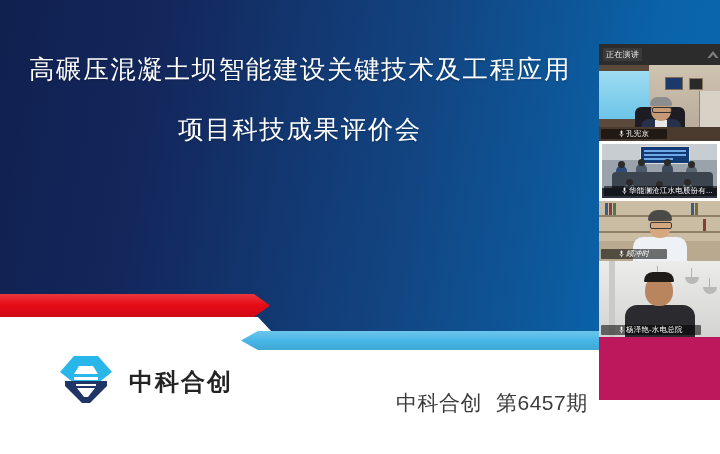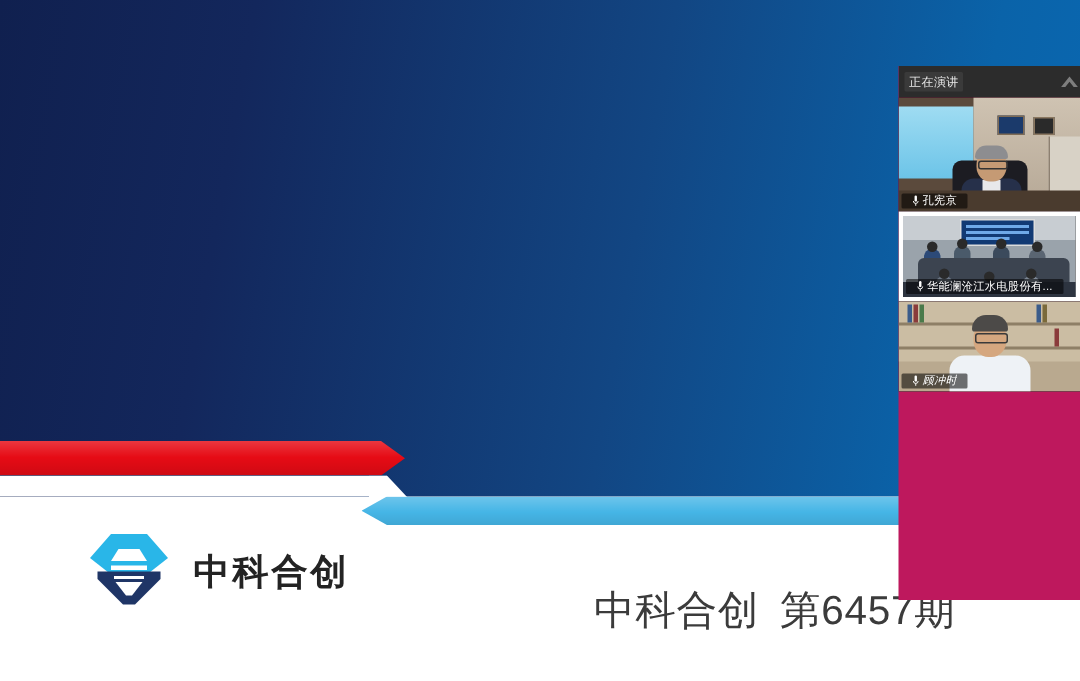--- a/index.html
+++ b/index.html
@@ -151,21 +151,21 @@
     color: #232323;
     letter-spacing: 2px;
     margin-top: 5px;
   }
 
   
   .footer-caption {
     position: absolute;
     left: 396px;
     top: 389px;
-    font-size: 27px;
+    font-size: 21px;
     color: #3b3b3b;
     letter-spacing: 0.5px;
     white-space: nowrap;
     z-index: 7;
   }
   .footer-caption .gap {
     display: inline-block;
     width: 14px;
   }
 
@@ -220,21 +220,21 @@
   .tile.t4 { height: 62px; }
   .tile.t5 { height: 76px; }
 
   .tile-name {
     position: absolute;
     left: 2px;
     bottom: 2px;
     display: flex;
     align-items: center;
     background: rgba(0,0,0,0.55);
-    padding: 0 7px;
+    padding: 0 18px;
     border-radius: 1px;
     max-width: 112px;
   }
   .mic-icon {
     width: 5px;
     height: 8px;
     flex: none;
     margin-right: 2px;
   }
   .tile-name-text {
@@ -303,20 +303,24 @@
   .sc5 .hair { position:absolute; left:45px; top:11px; width:30px; height:10px; background:#1e1b19; border-radius:13px 13px 2px 2px; }
   .sc5 .body { position:absolute; left:26px; top:44px; width:70px; height:32px; background:#2b2b2f; border-radius:12px 12px 0 0; }
 </style>
 </head>
 <body>
 
 <div id="screen">
 
   <div class="slide-bg"></div>
 
+  <div class="title-block">
+    <div class="title-line l1">高碾压混凝土坝智能建设关键技术及工程应用</div>
+    <div class="title-line l2">项目科技成果评价会</div>
+  </div>
 
   <div class="footer-area"></div>
 
   <div class="ribbon-red"></div>
   <div class="notch-white"></div>
   <div class="notch-white2"></div>
   <div class="ribbon-cyan"></div>
 
   <div class="logo-wrap">
     <div class="logo-mark">
@@ -440,15 +444,35 @@
         <svg class="mic-icon" viewBox="0 0 6 10">
           <rect x="2" y="0.5" width="2" height="5" rx="1" fill="#ffffff"></rect>
           <path d="M1 5 a2 2 0 0 0 4 0" stroke="#ffffff" stroke-width="0.8" fill="none"></path>
           <rect x="2.6" y="7" width="0.8" height="2" fill="#ffffff"></rect>
         </svg>
         <span class="tile-name-text">顾冲时</span>
       </div>
     </div>
 
 
+    <div class="tile t5">
+      <div class="sc5">
+        <div class="wall"></div>
+        <div class="pillar"></div>
+        <div class="lamp" style="left:52px; top:14px;"></div>
+        <div class="lamp" style="left:86px; top:16px;"></div>
+        <div class="lamp" style="left:104px; top:26px;"></div>
+        <div class="body"></div>
+        <div class="head"></div>
+        <div class="hair"></div>
+      </div>
+      <div class="tile-name">
+        <svg class="mic-icon" viewBox="0 0 6 10">
+          <rect x="2" y="0.5" width="2" height="5" rx="1" fill="#ffffff"></rect>
+          <path d="M1 5 a2 2 0 0 0 4 0" stroke="#ffffff" stroke-width="0.8" fill="none"></path>
+          <rect x="2.6" y="7" width="0.8" height="2" fill="#ffffff"></rect>
+        </svg>
+        <span class="tile-name-text">杨泽艳-水电总院</span>
+      </div>
+    </div>
 
   </div>
 </div>
 
 </body></html>

